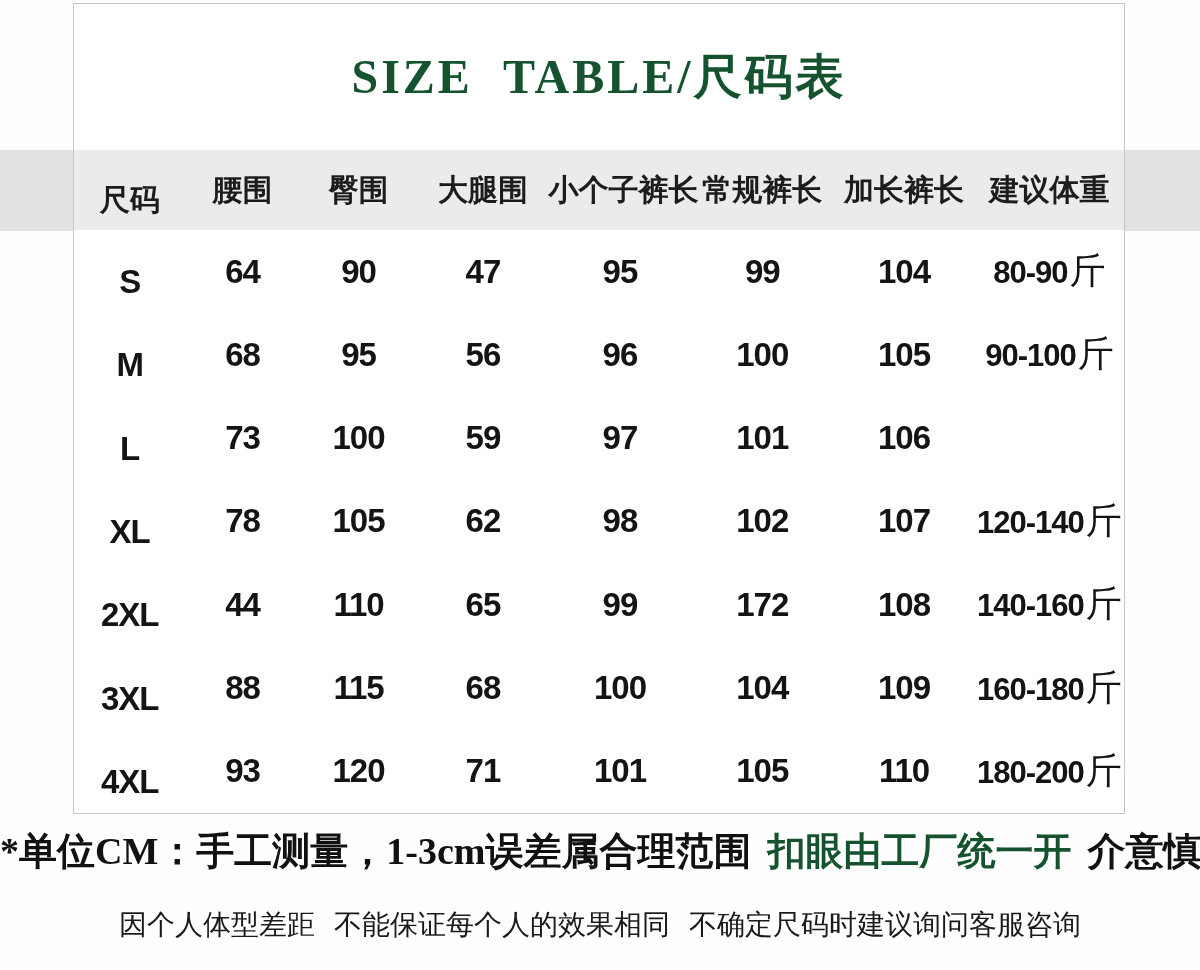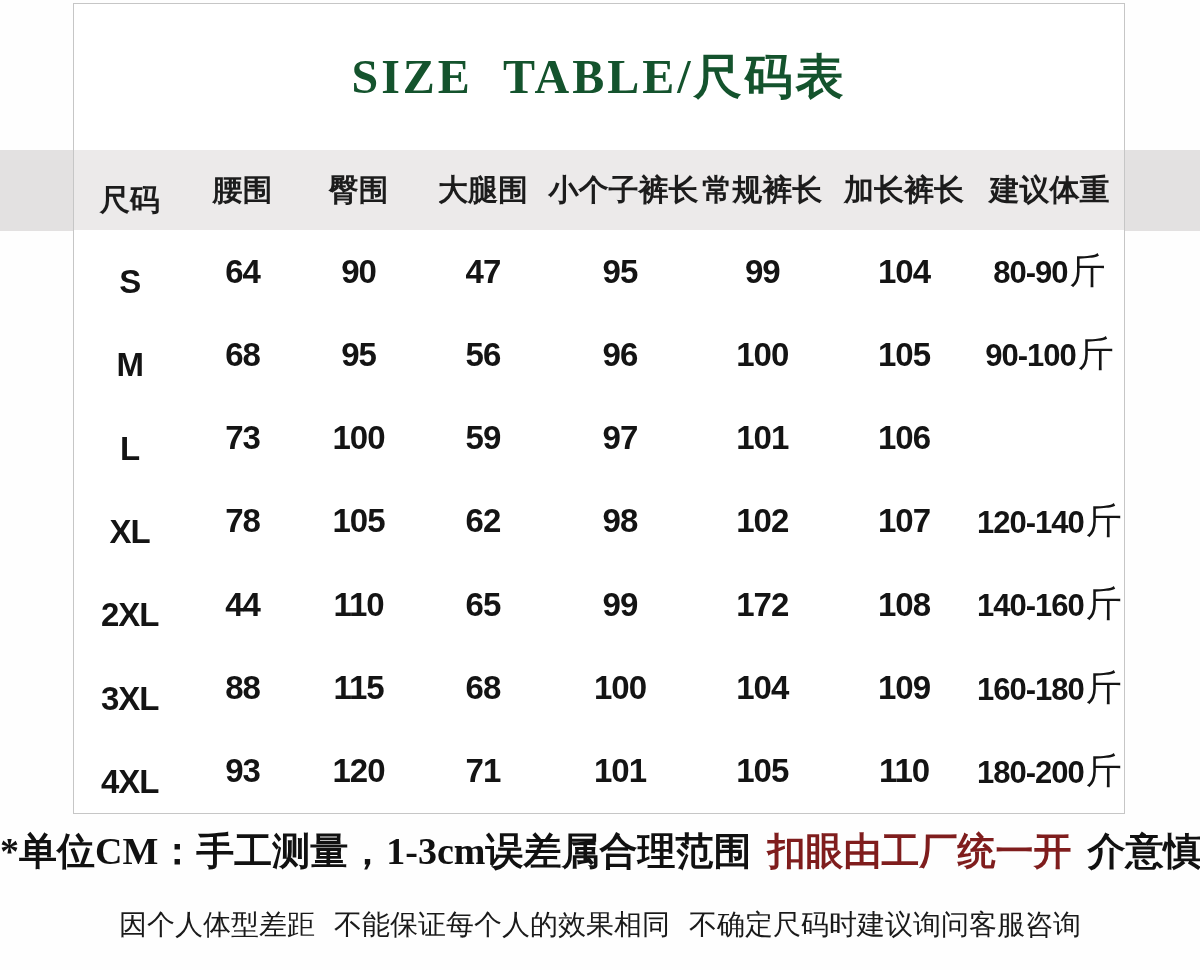--- a/index.html
+++ b/index.html
@@ -106,21 +106,21 @@
     top: 826px;
     width: 1200px;
     text-align: center;
     font-family: "Liberation Serif", serif;
     font-size: 38px;
     font-weight: 700;
     color: #111111;
     white-space: nowrap;
   }
   .note1 .red {
-    color: #7f1d1d;
+    color: #14532d;
     margin: 0 16px;
   }
   .note2 {
     position: absolute;
     left: 0;
     top: 906px;
     width: 1200px;
     text-align: center;
     font-family: "Liberation Serif", serif;
     font-size: 28px;

